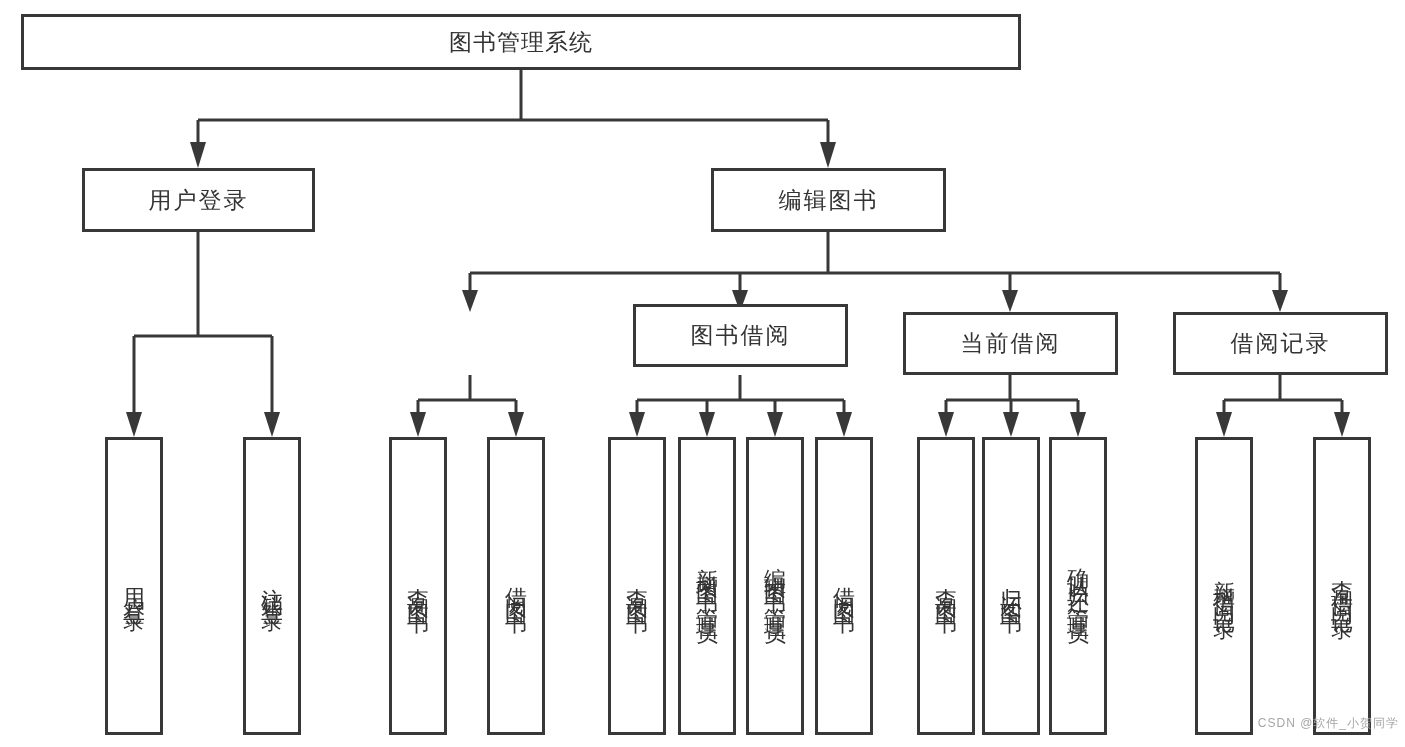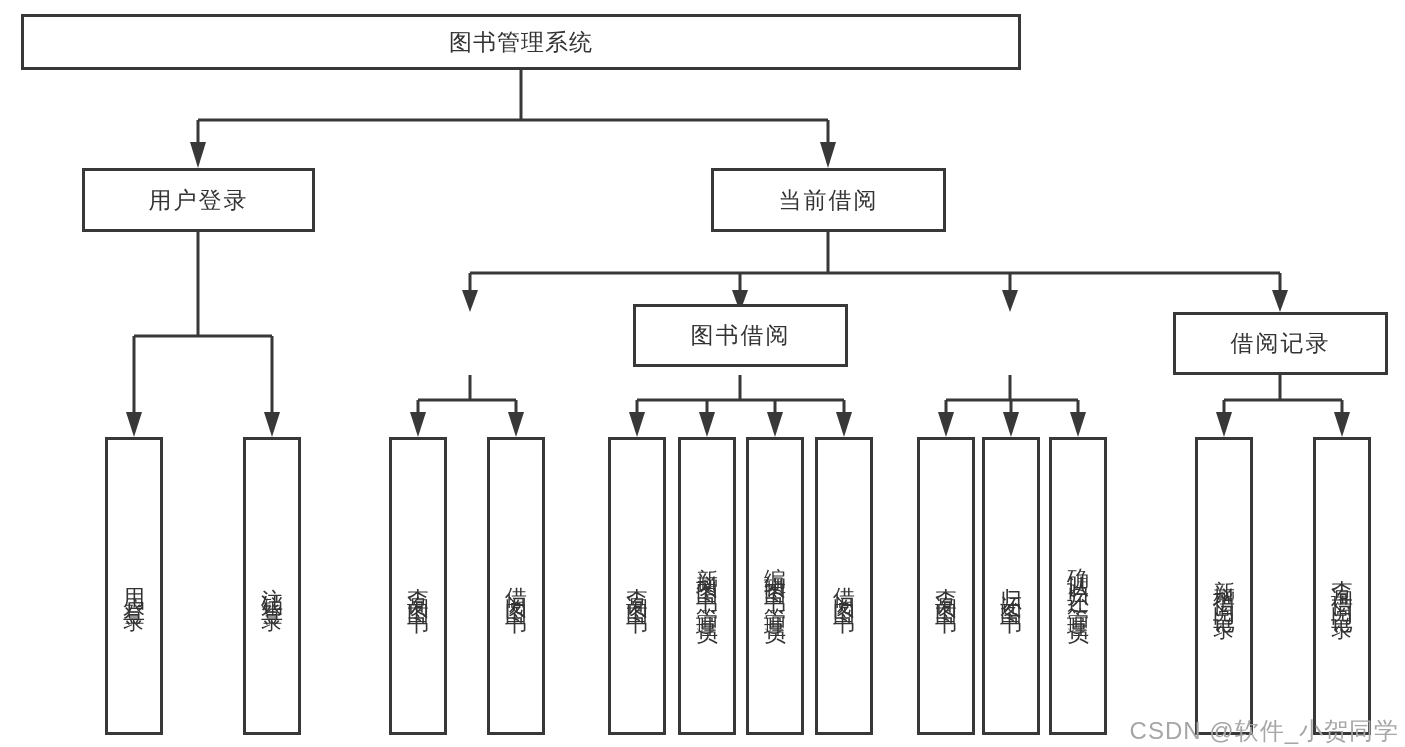--- a/index.html
+++ b/index.html
@@ -19,21 +19,21 @@
   }
   .h span{font-size:23px;letter-spacing:2px;white-space:nowrap;}
   .root span{letter-spacing:1px;}
   .v span{
     writing-mode:vertical-rl;text-orientation:mixed;
     font-size:22px;letter-spacing:8px;line-height:1;
     white-space:nowrap;
   }
   .watermark{
     position:absolute;top:715px;right:6px;
-    font-size:24px;color:#a6a6a6;letter-spacing:1px;
+    font-size:12px;color:#a6a6a6;letter-spacing:1px;
     white-space:nowrap;
   }
 </style>
 </head>
 <body>
 
 <div class="canvas">
 
   <svg class="wires" viewBox="0 0 1405 747" xmlns="http://www.w3.org/2000/svg">
     <g stroke="#383838" stroke-width="3" fill="none">
@@ -69,32 +69,35 @@
   </svg>
 
   <div class="box h root" style="left:21px;top:14px;width:1000px;height:56px">
     <span>图书管理系统</span>
   </div>
 
   <div class="box h" style="left:82px;top:168px;width:233px;height:64px">
     <span>用户登录</span>
   </div>
   <div class="box h" style="left:711px;top:168px;width:235px;height:64px">
-    <span>当前借阅</span>
+    <span>编辑图书</span>
   </div>
 
   <div class="box v" style="left:105px;top:437px;width:58px;height:298px">
     <span>用户登录</span>
   </div>
   <div class="box v" style="left:243px;top:437px;width:58px;height:298px">
     <span>注销登录</span>
   </div>
 
   <div class="box h" style="left:633px;top:304px;width:215px;height:63px">
     <span>图书借阅</span>
+  </div>
+  <div class="box h" style="left:903px;top:312px;width:215px;height:63px">
+    <span>当前借阅</span>
   </div>
   <div class="box h" style="left:1173px;top:312px;width:215px;height:63px">
     <span>借阅记录</span>
   </div>
 
   <div class="box v" style="left:389px;top:437px;width:58px;height:298px">
     <span>查询图书</span>
   </div>
   <div class="box v" style="left:487px;top:437px;width:58px;height:298px">
     <span>借阅图书</span>

